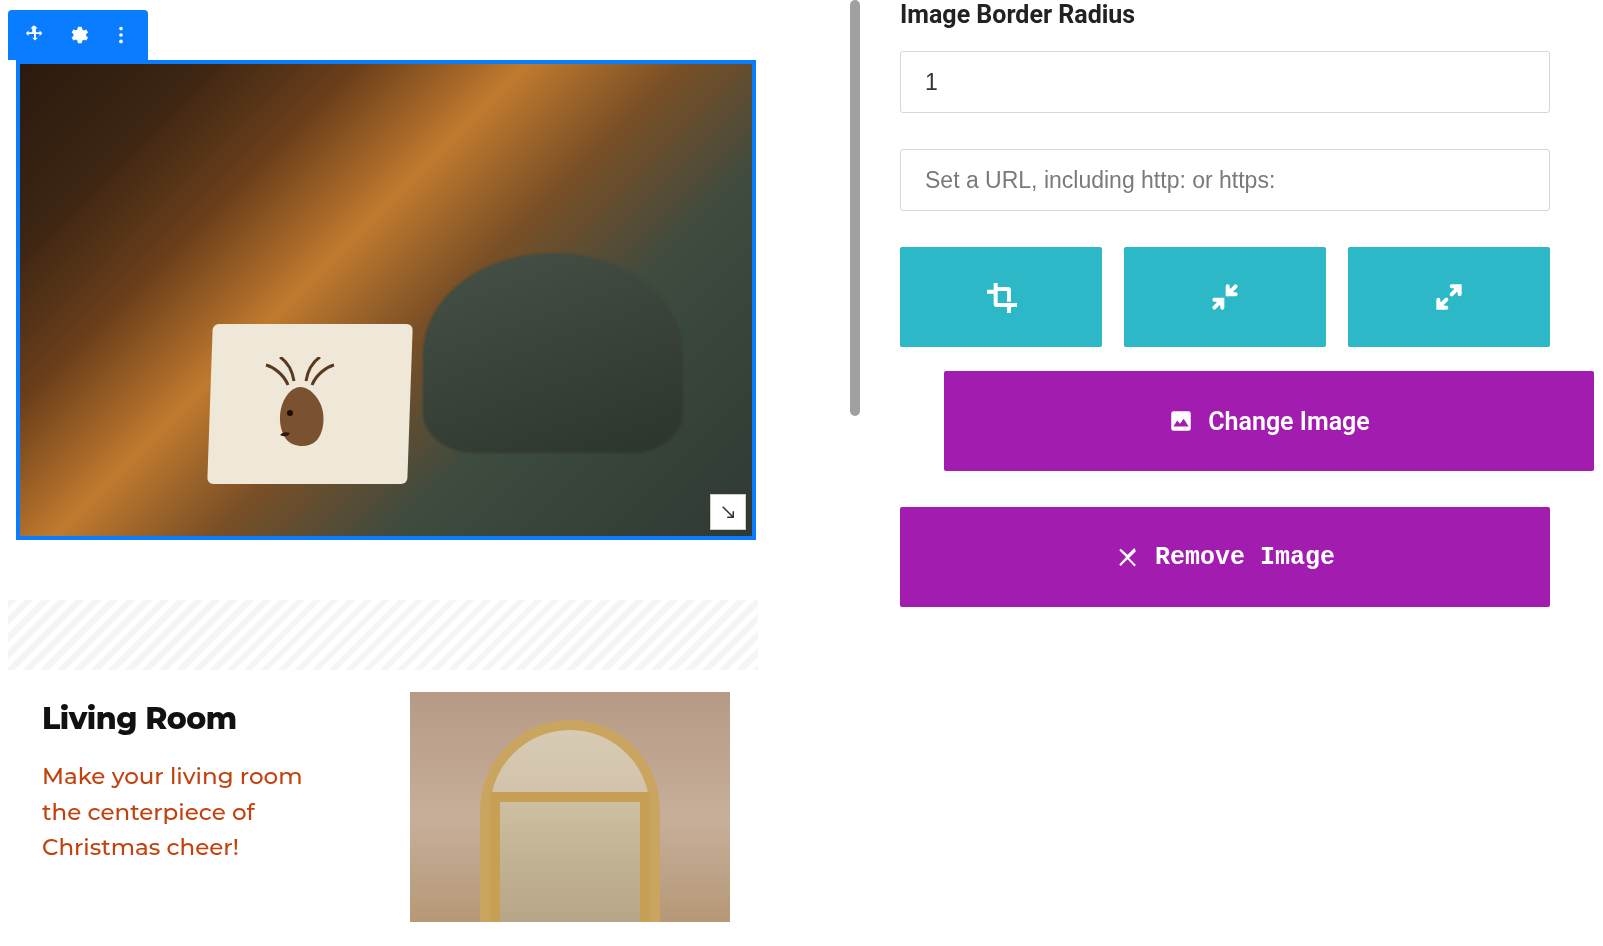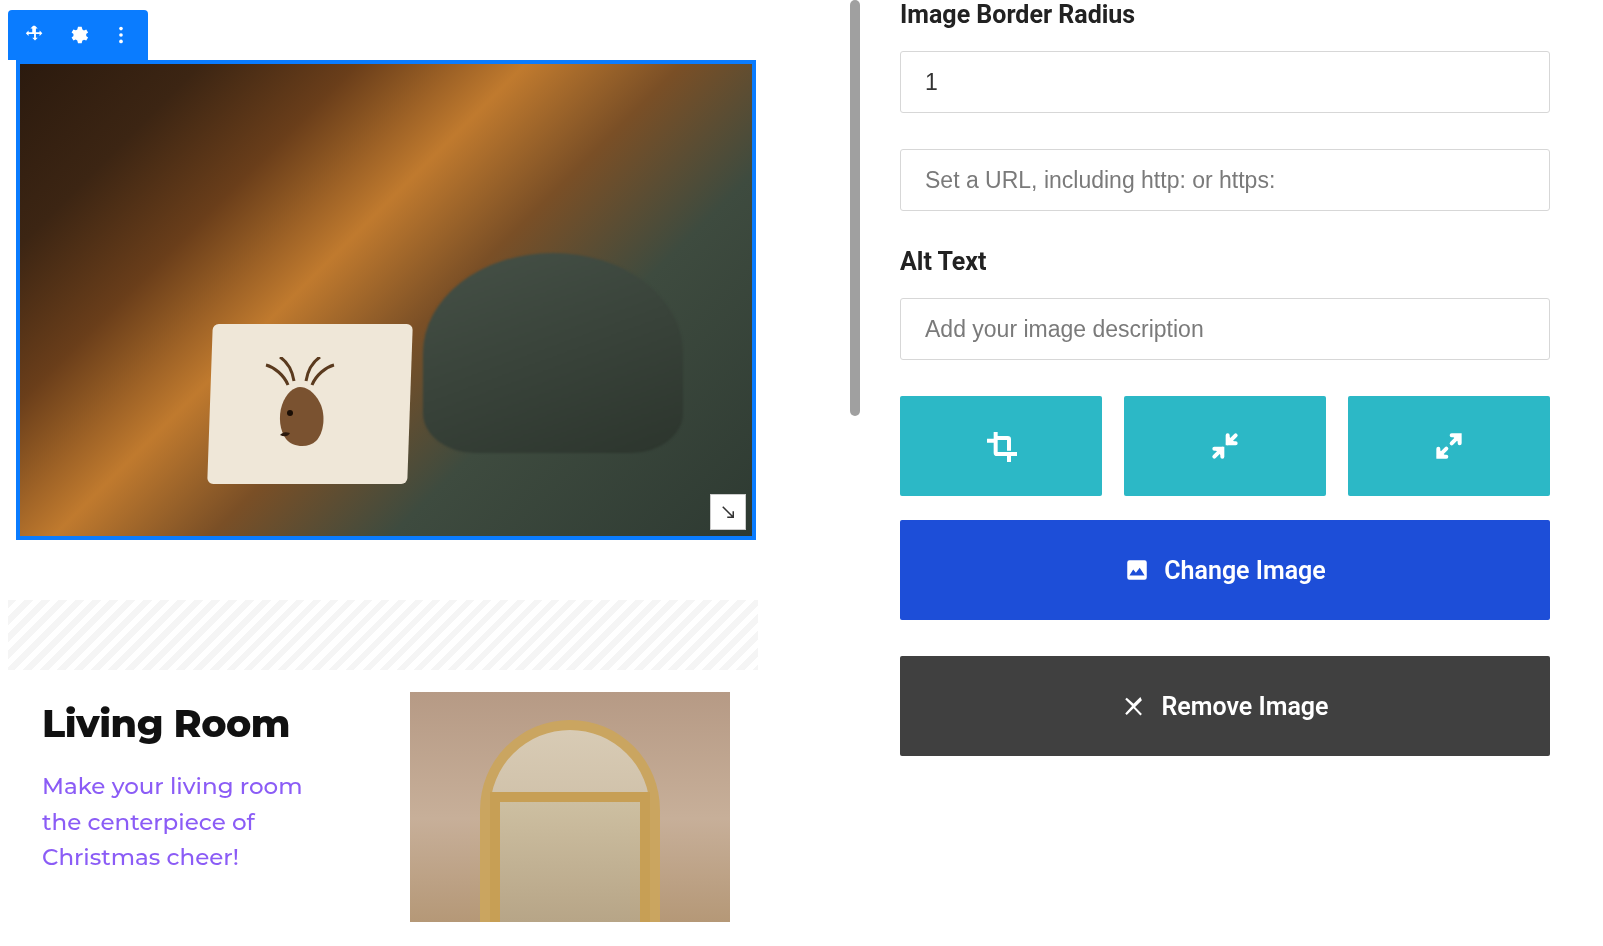--- a/index.html
+++ b/index.html
@@ -121,29 +121,29 @@
     top: 672px;
     left: 24px;
     width: 338px;
     height: 260px;
     background: #fff;
     padding: 28px 18px;
   }
   .living-room-card h2 {
     font-family: "Montserrat","Segoe UI",Arial,sans-serif;
     font-weight: 800;
-    font-size: 38px;
+    font-size: 30px;
     color: #111;
     margin-bottom: 22px;
     letter-spacing: -0.5px;
   }
   .living-room-card p {
     font-family: "Montserrat","Segoe UI",Arial,sans-serif;
     font-size: 23px;
-    color: #8b5cf6;
+    color: #c2410c;
     line-height: 1.55;
     font-weight: 500;
   }
   .second-image-card {
     position: absolute;
     top: 672px;
     left: 390px;
     width: 360px;
     height: 274px;
     background: #fff;
@@ -230,22 +230,22 @@
     justify-content: center;
     gap: 14px;
     font-size: 25px;
     font-weight: 600;
     color: #fff;
     cursor: pointer;
     border-radius: 2px;
     margin-bottom: 36px;
   }
   .wide-btn svg { width: 26px; height: 26px; fill:#fff; }
-  .btn-teal { background: #1d4ed8; }
-  .btn-red  { background: #404040; }
+  .btn-teal { background: #a21caf; margin-left: 44px; }
+  .btn-red  { background: #a21caf; font-family: Liberation Mono, monospace; }
 </style>
 </head>
 <body>
 
 <div class="editor-pane">
 
   <div class="toolbar">
     <div class="toolbar-btn">
       <svg viewBox="0 0 24 24">
           <path d="M12 2l3 3h-2v4h4V7l3 3-3 3v-2h-4v4h2l-3 3-3-3h2v-4H5v2l-3-3 3-3v2h4V5H7l3-3z"></path>
@@ -299,24 +299,20 @@
 
   <div class="field-group">
     <label class="field-label">Image Border Radius</label>
     <input class="text-input" type="text" value="1" style="">
   </div>
 
   <div class="field-group">
     <input class="text-input" type="text" placeholder="Set a URL, including http: or https:" style="">
   </div>
 
-  <div class="field-group">
-    <label class="field-label">Alt Text</label>
-    <input class="text-input" type="text" placeholder="Add your image description" style="">
-  </div>
 
   <div class="btn-row">
     <div class="tool-btn">
       <svg viewBox="0 0 24 24">
           <path d="M7 2v5H2v2h5v8c0 1.1.9 2 2 2h8v5h2v-5h5v-2H9V2H7zm10 13V7H9V5h8c1.1 0 2 .9 2 2v8h-2z"></path>
         </svg>
     </div>
     <div class="tool-btn">
       <svg viewBox="0 0 24 24" fill="none" stroke-width="3" stroke-linecap="round">
           <path d="M4 20l6-6M10 20v-6H4M20 4l-6 6M14 4v6h6"></path>

